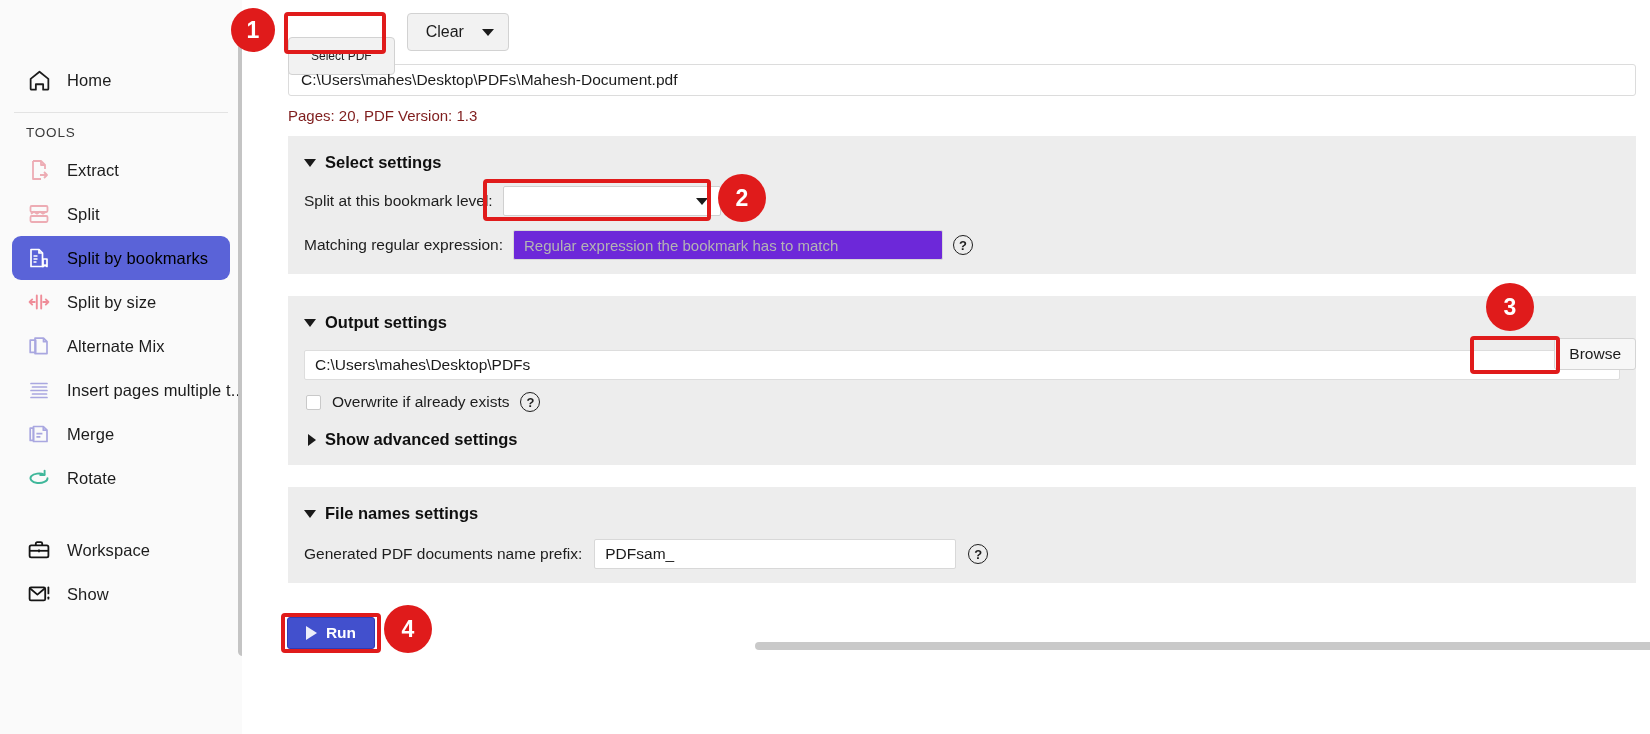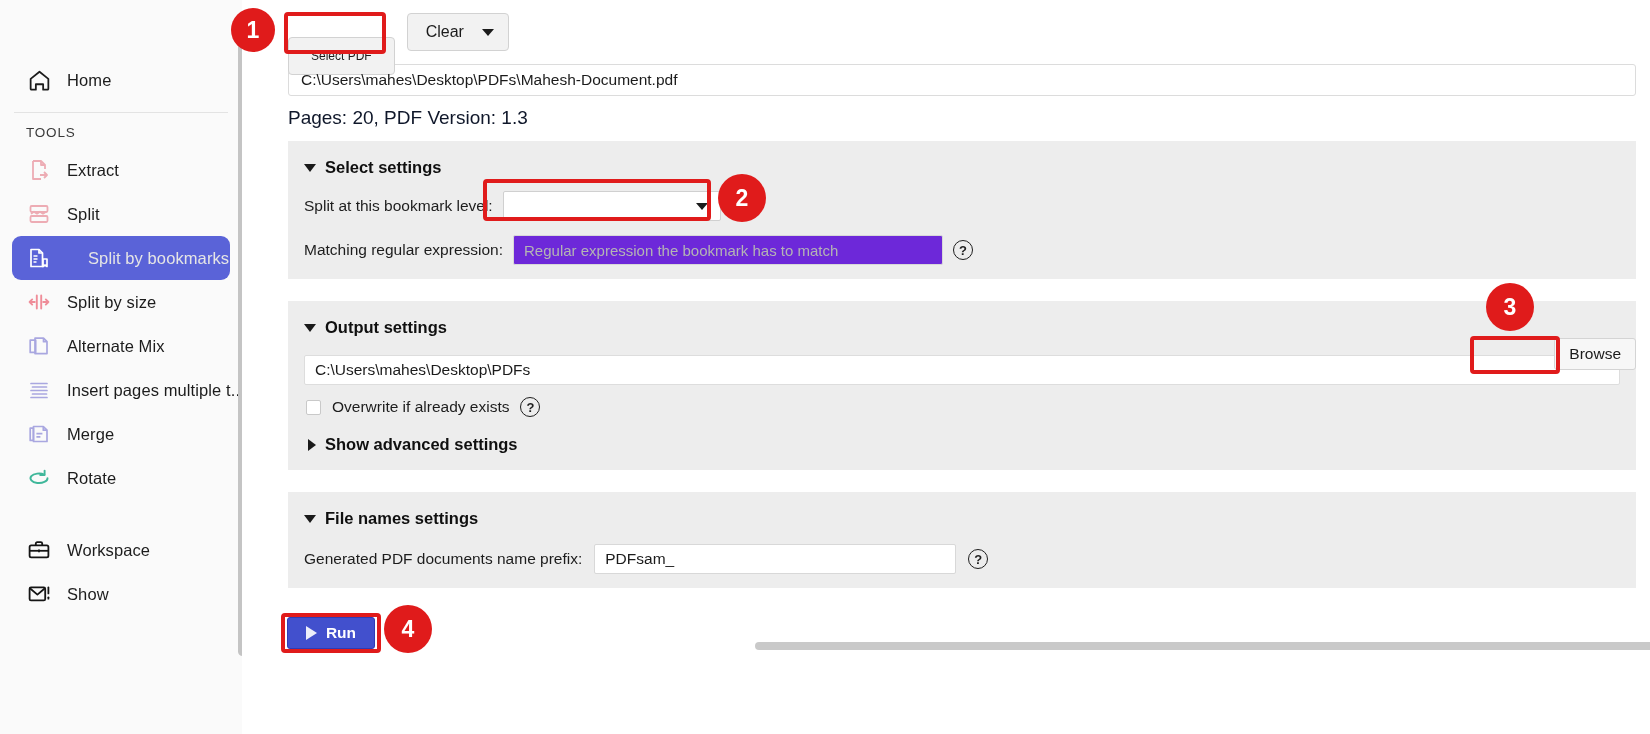--- a/index.html
+++ b/index.html
@@ -24,21 +24,21 @@
     height: 44px;
     margin: 0 12px;
     padding-left: 14px;
     border-radius: 9px;
     gap: 15px;
     cursor: pointer;
   }
   .side-row .ico { width: 26px; height: 26px; flex: 0 0 26px; display:flex; align-items:center; justify-content:center; }
   .side-row .lbl { font-size: 16.5px; color: #1c1c1c; white-space: nowrap; letter-spacing: .1px; }
   .side-row.active { background: #5a63d8; }
-  .side-row.active .lbl { color: #e5e5e5; margin-left: 21px; }
+  .side-row.active .lbl { color: #000000; }
   .side-sep { height: 1px; background: #e3e3e3; margin: 10px 14px 6px 14px; }
   .tools-label {
     font-size: 13.5px; color: #3a3a3a; letter-spacing: .8px;
     padding: 6px 0 8px 14px; margin: 0 12px;
   }
   .side-gap { height: 28px; }
 
   
   .side-scroll {
     position: absolute; left: 238px; top: 36px;
@@ -74,21 +74,21 @@
     border-left: 6px solid transparent; border-right: 6px solid transparent;
     border-top: 7px solid #1b1b1b;
   }
 
   .filepath-bar {
     margin: 0 14px 0 24px; height: 32px;
     background: #ffffff; border: 1px solid #dcdcdc; border-radius: 3px;
     display: flex; align-items: center; padding: 0 12px;
     font-size: 15.5px; color: #1b1b1b;
   }
-  .pages-line { padding: 11px 0 12px 24px; font-size: 19px; color: #0f172a; }
+  .pages-line { padding: 11px 0 12px 24px; font-size: 15px; color: #7f1d1d; }
 
   .panel {
     margin: 0 14px 0 24px;
     background: #ededed;
     padding: 12px 0 14px 0;
   }
   .panel + .panel { margin-top: 22px; }
   .panel-head {
     display: flex; align-items: center; gap: 9px;
     font-size: 16.5px; font-weight: bold; color: #101010;

